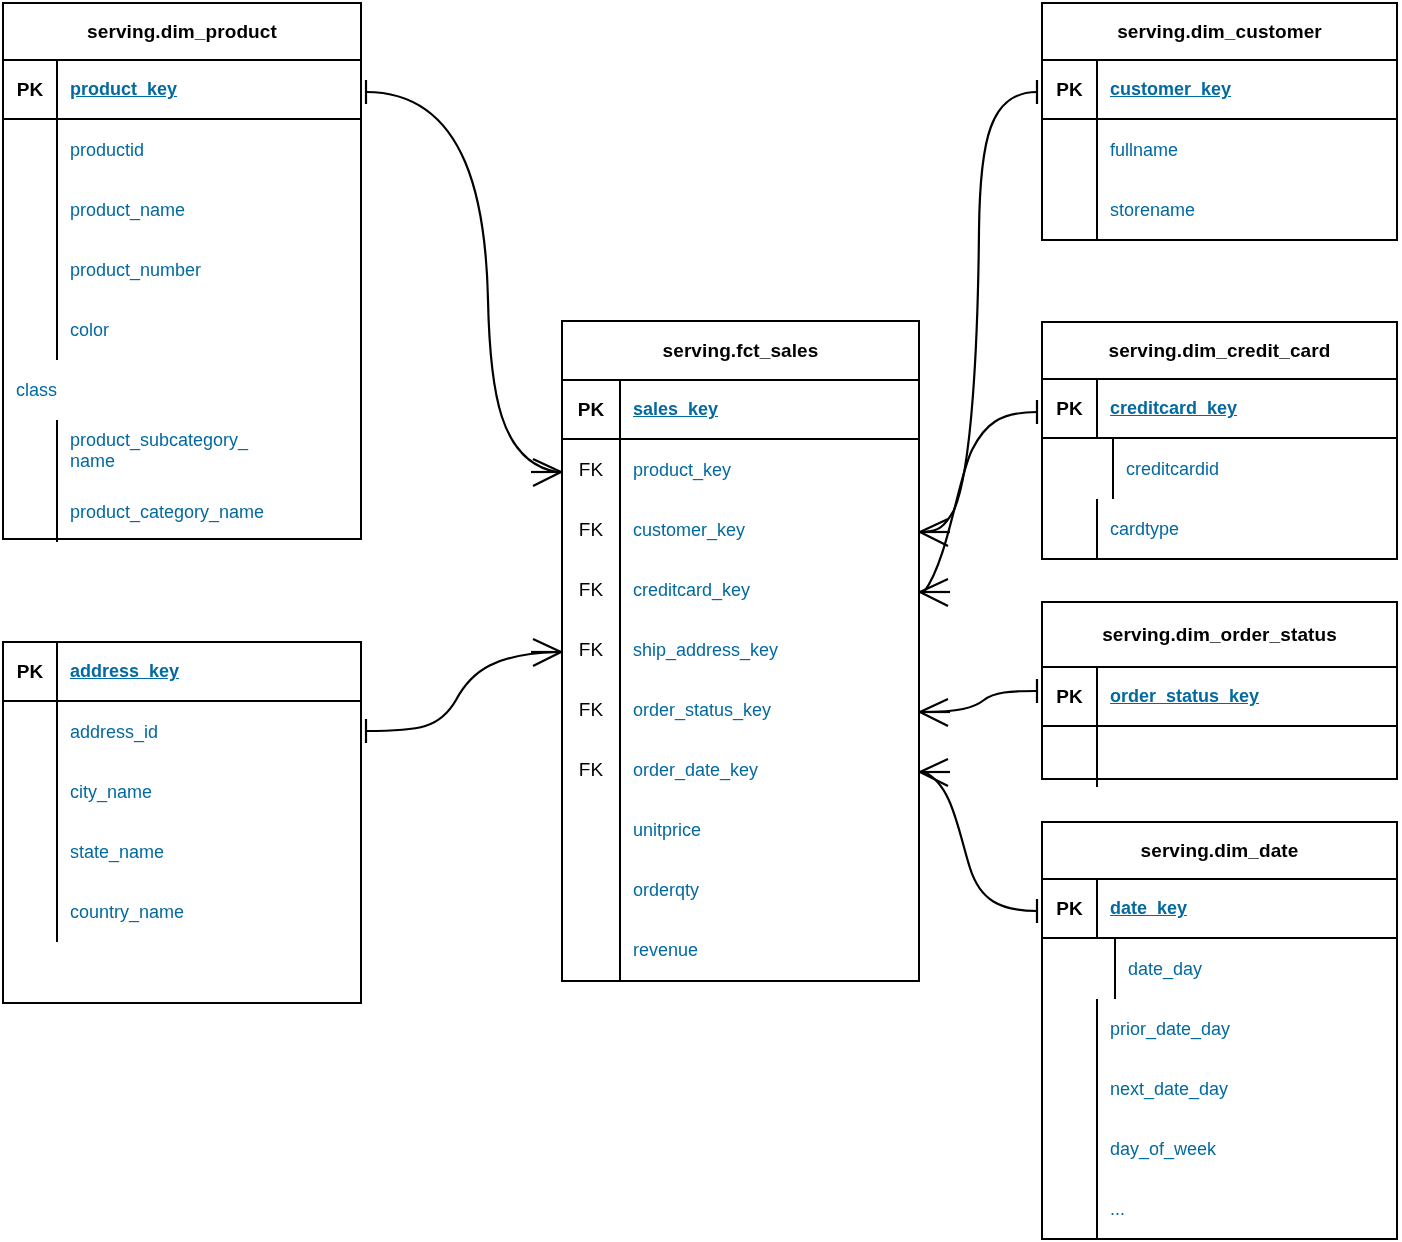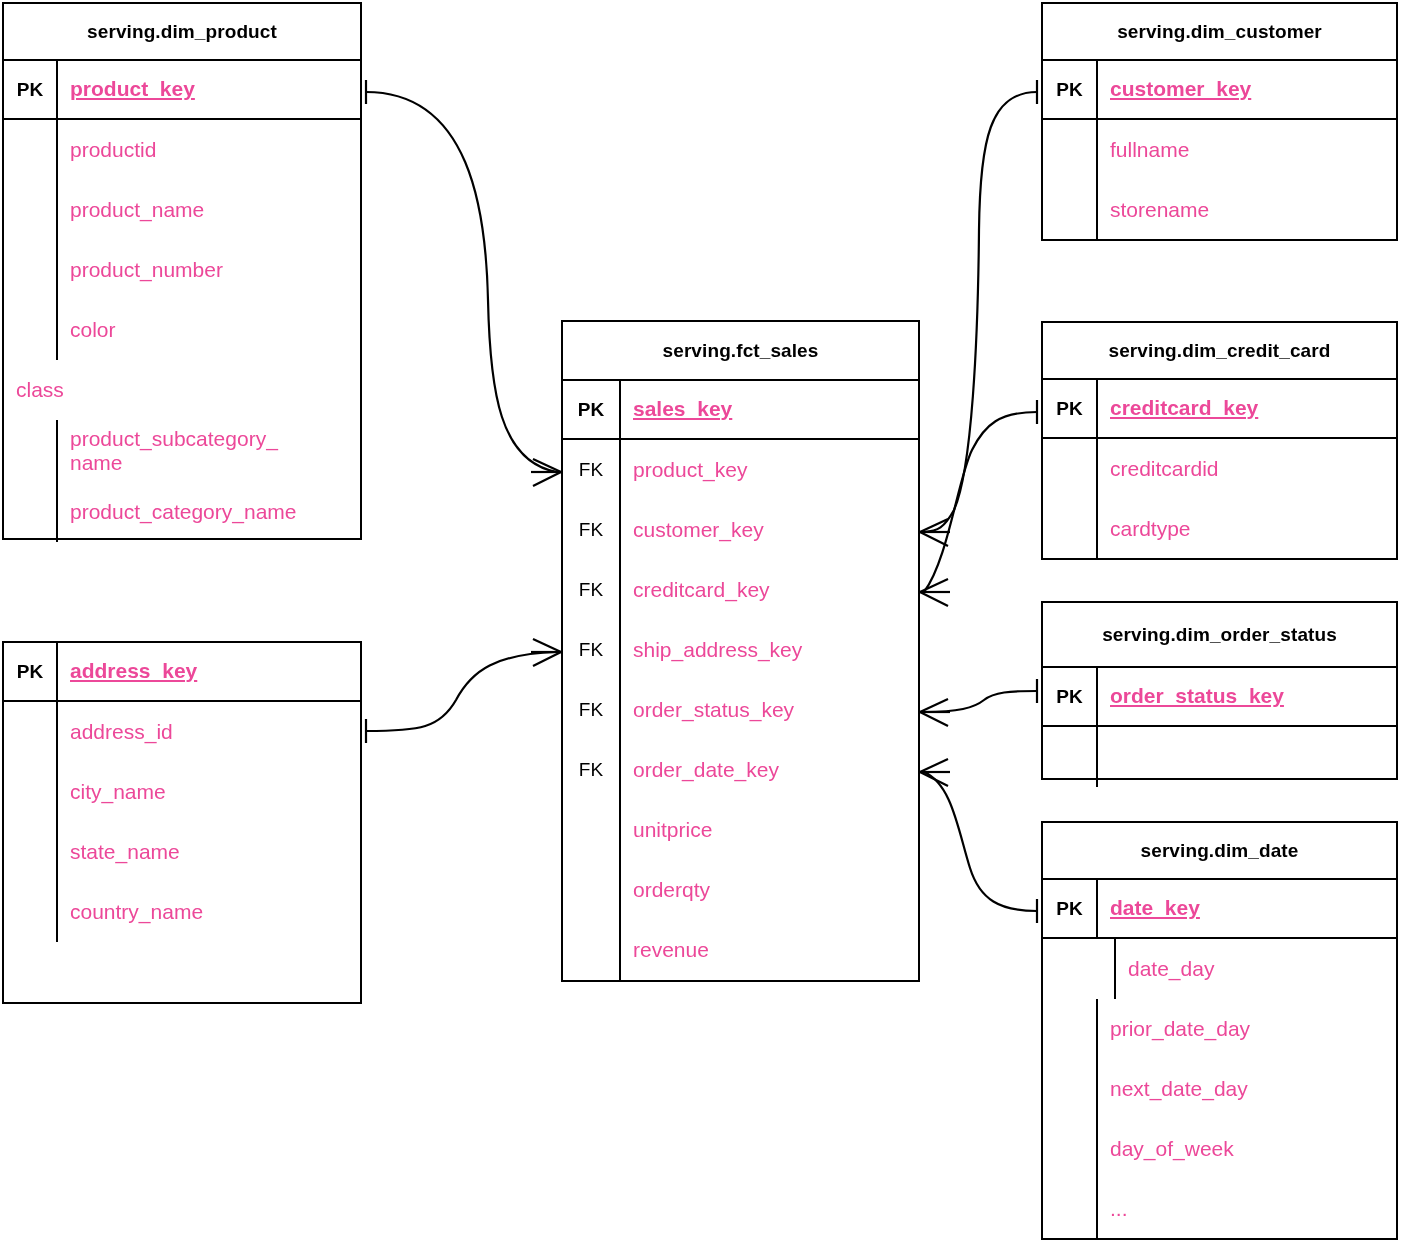--- a/index.html
+++ b/index.html
@@ -54,22 +54,22 @@
   }
   .keycell.pk { font-weight: bold; }
   .keycell.fk { font-weight: normal; }
   .keycell.blank { }
   .namecell {
     box-sizing: border-box;
     flex: 1 1 auto;
     display: flex;
     align-items: center;
     padding-left: 12px;
-    font-size: 21px;
-    color: #ec4899;
+    font-size: 18px;
+    color: #0369a1;
     line-height: 1.15;
   }
   .namecell.pkname {
     font-weight: bold;
     text-decoration: underline;
   }
   .namecell.wrap {
     white-space: pre-line;
   }
   .attrs {
@@ -223,21 +223,21 @@
     </div>
   </div>
 
   <div class="erd-table" style="left:1041px; top:321px; width:357px; height:239px;">
     <div class="tbl-title" style="height:57px;">serving.dim_credit_card</div>
     <div class="row pkrow" style="height:59px;">
       <div class="keycell pk" style="width:55px;">PK</div>
       <div class="namecell pkname">creditcard_key</div>
     </div>
     <div class="attrs">
-      <div class="row" style="height:60px;">
+      <div class="row" style="height:60px;padding-left:16px;">
         <div class="keycell blank" style="width:55px;"></div>
         <div class="namecell">creditcardid</div>
       </div>
       <div class="row" style="height:60px;">
         <div class="keycell blank" style="width:55px;"></div>
         <div class="namecell">cardtype</div>
       </div>
     </div>
   </div>
 

